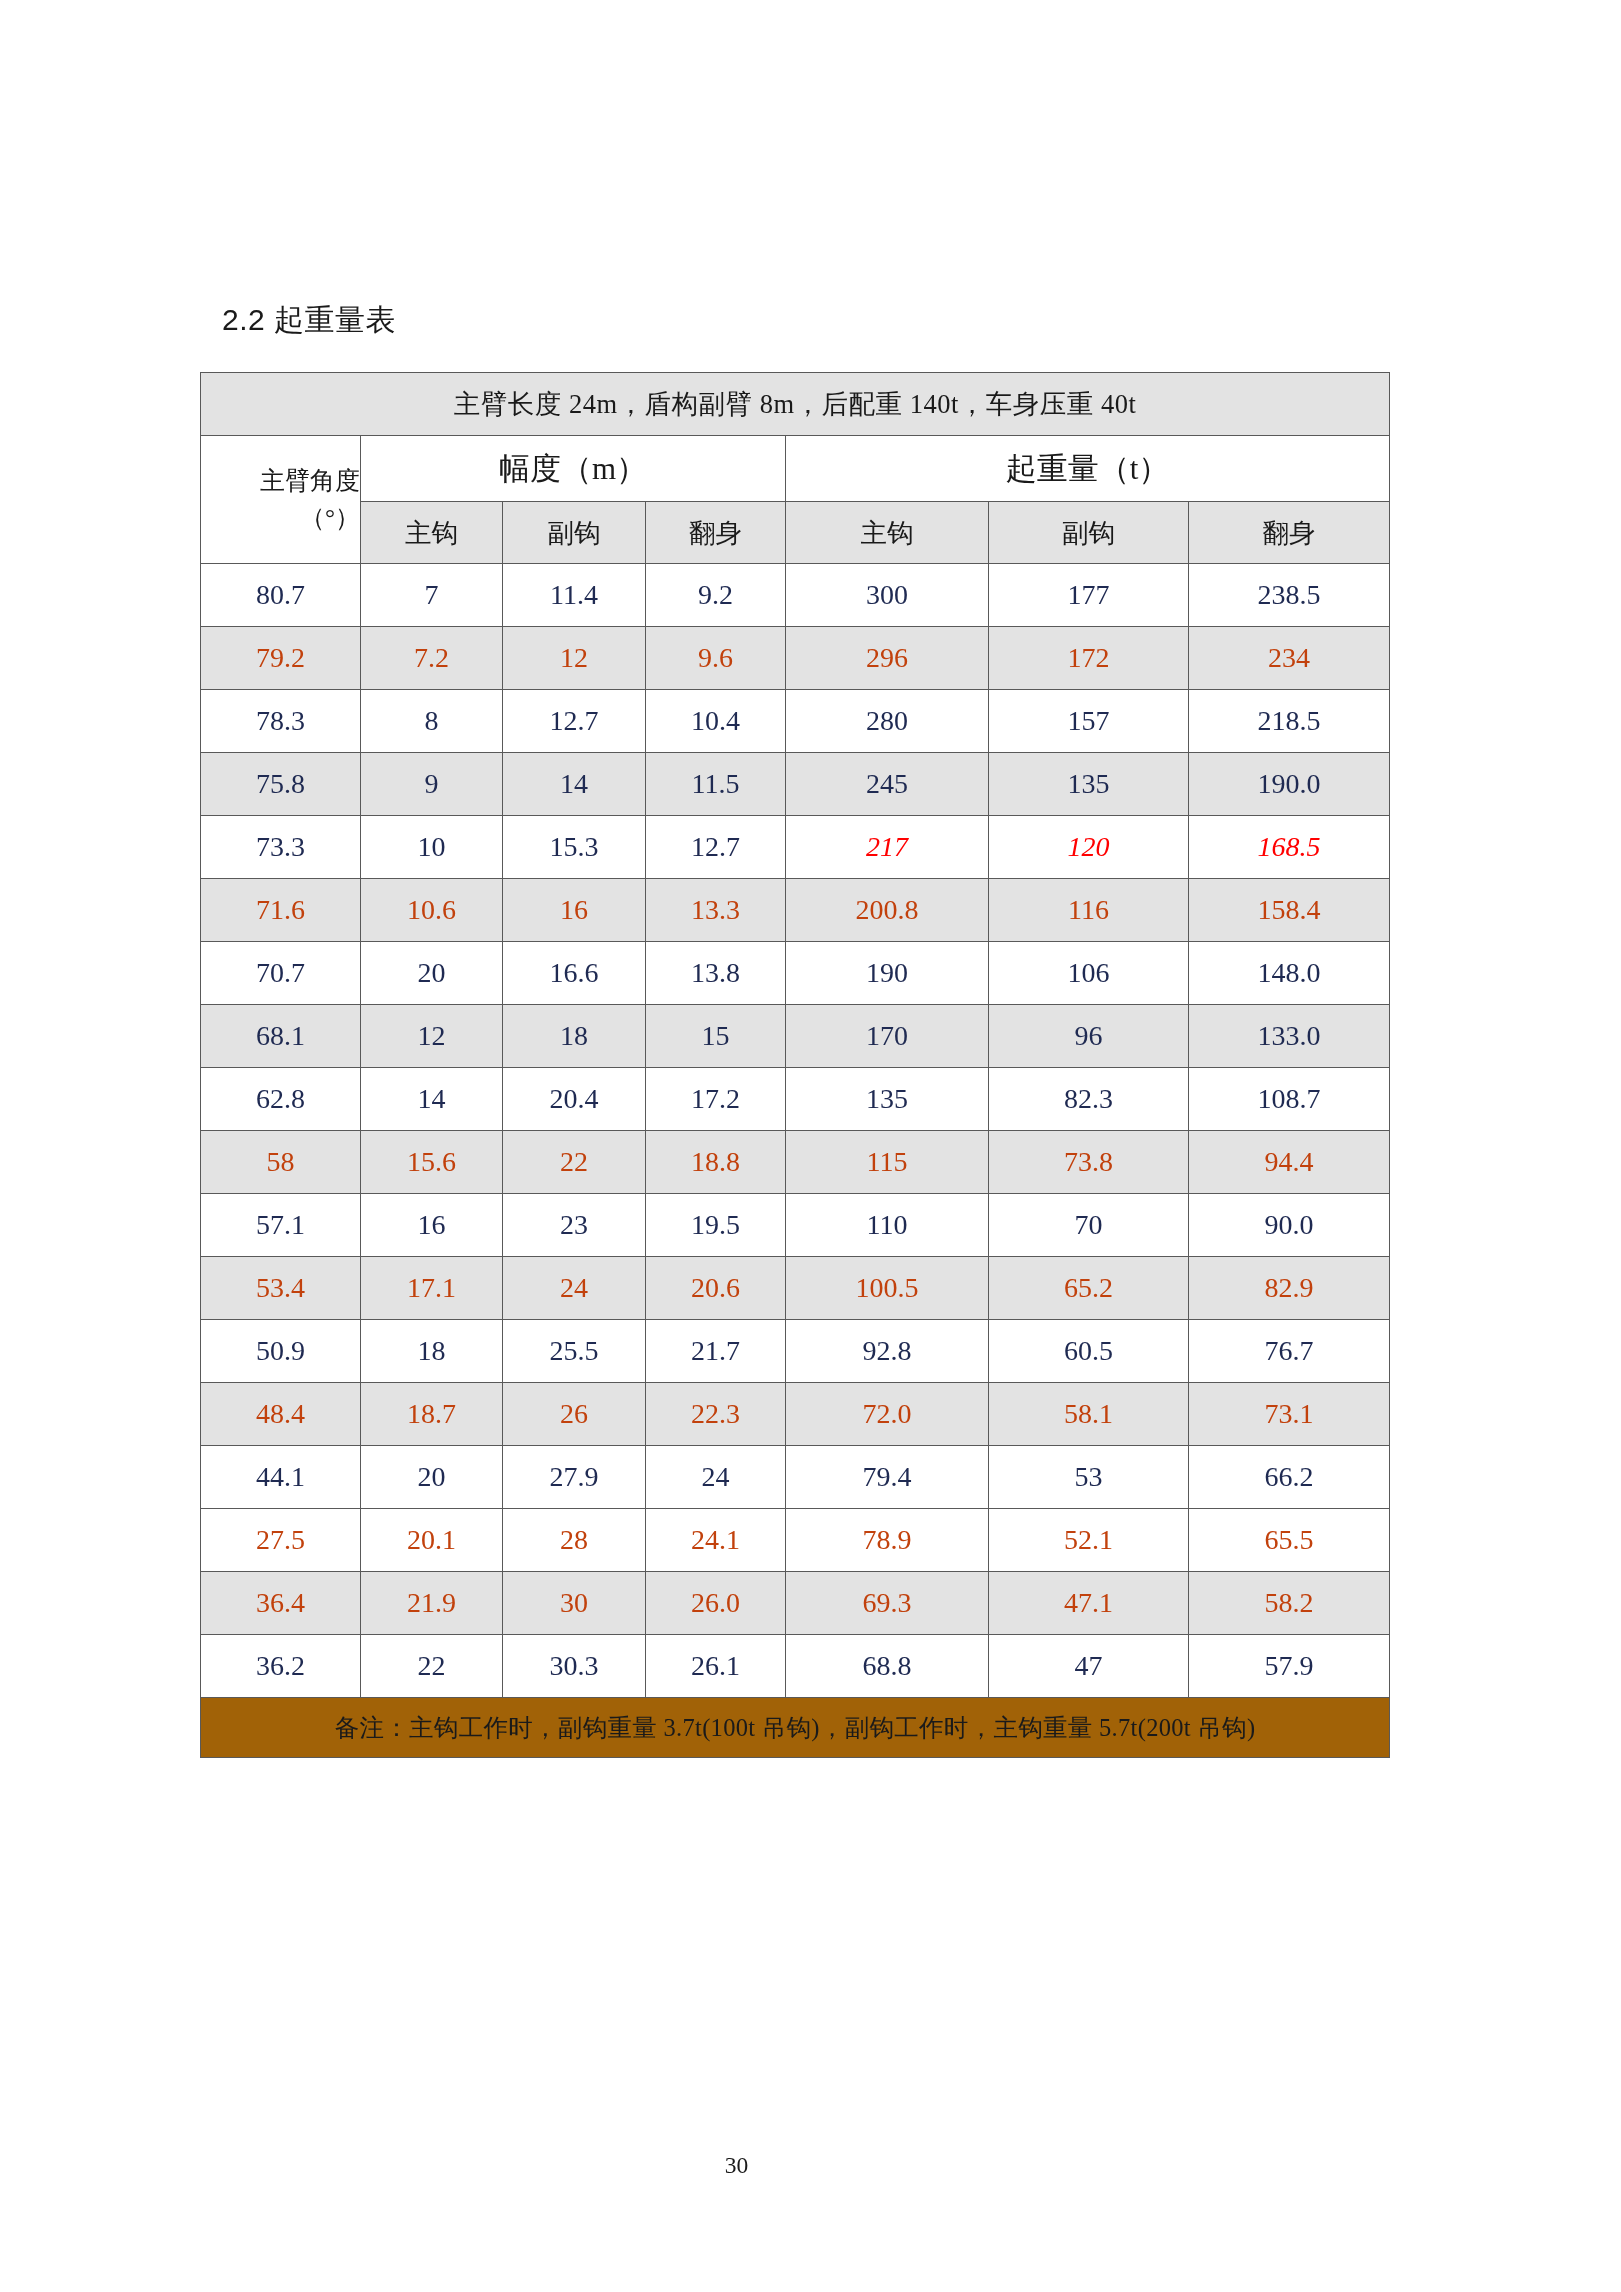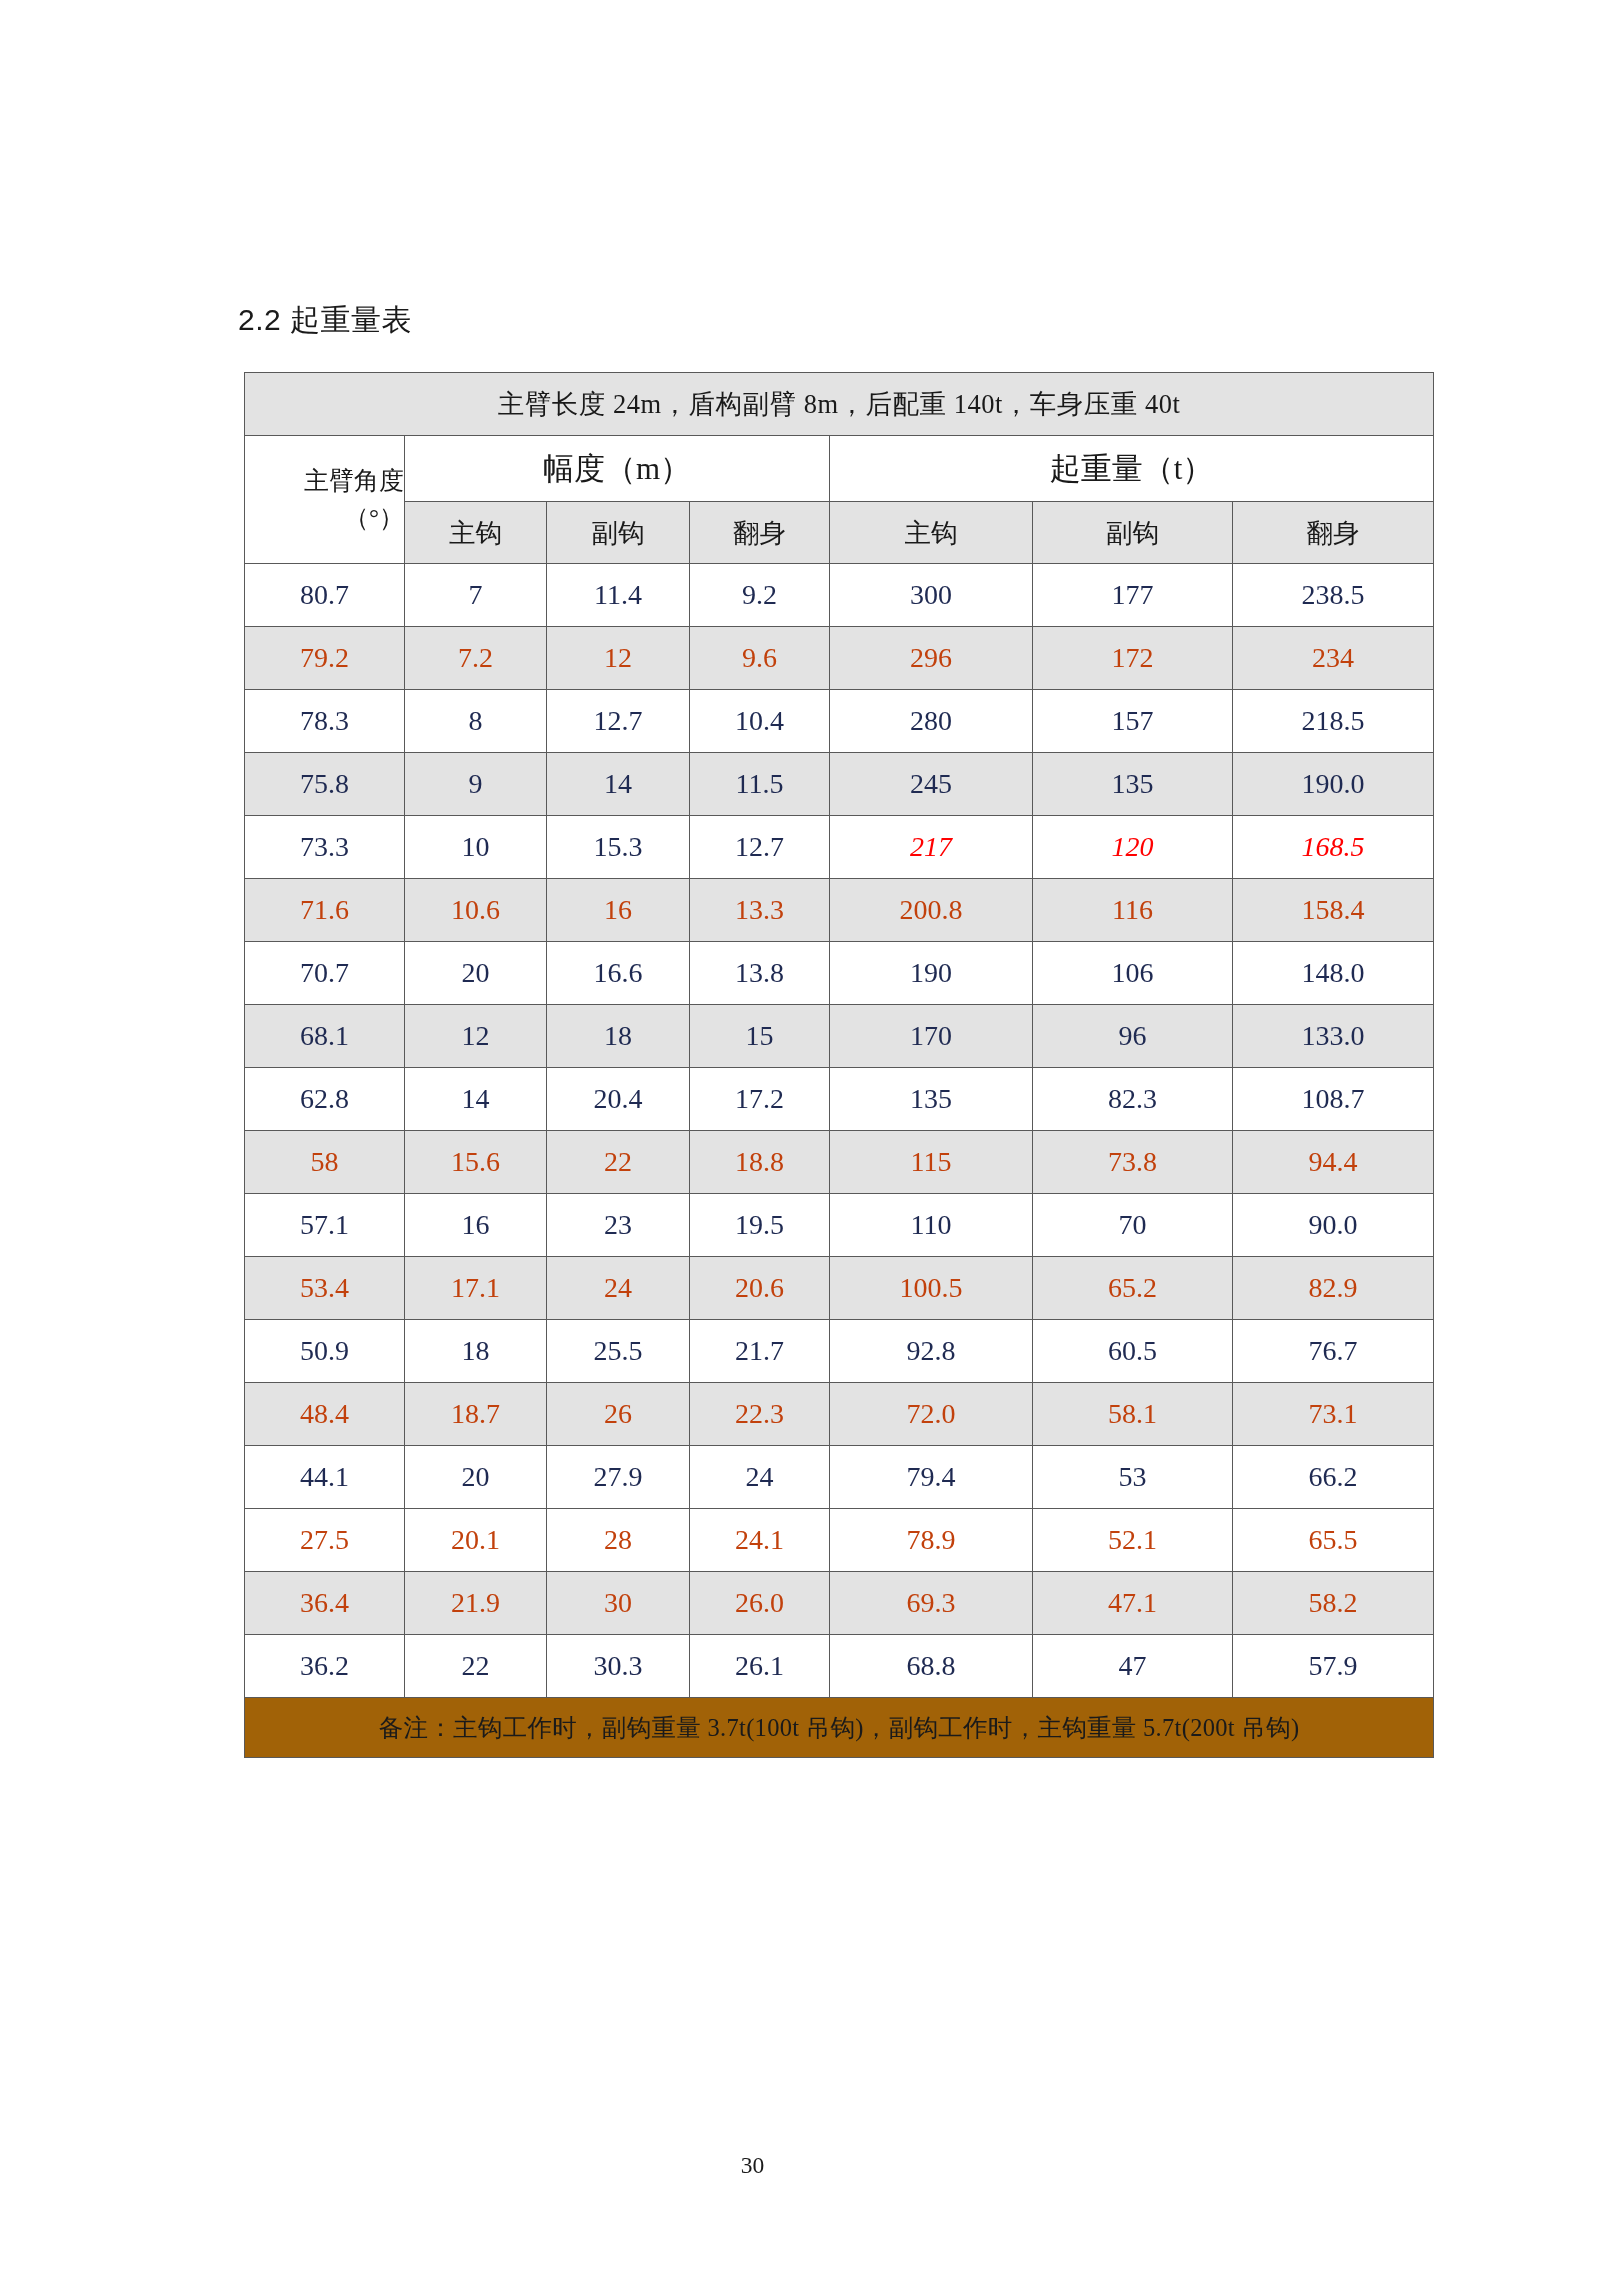--- a/index.html
+++ b/index.html
@@ -4,34 +4,34 @@
 <style>
   html, body { margin:0; padding:0; }
   body {
     width:1621px; height:2293px;
     background:#ffffff;
     font-family:"Liberation Serif", "DejaVu Serif", serif;
     color:#1a1a1a;
     position:relative;
     overflow:hidden;
   }
-  .page { position:relative; width:1473px; height:2293px; box-sizing:border-box;margin-left:16px; }
+  .page { position:relative; width:1473px; height:2293px; box-sizing:border-box; }
 
   .section-heading {
     position:absolute;
     left:222px; top:300px;
     font-family:"Liberation Sans", "DejaVu Sans", sans-serif;
     font-size:30px;
     font-weight:400;
     color:#1a1a1a;
     letter-spacing:0.5px;
     white-space:nowrap;
   }
 
-  .table-wrap { position:absolute; left:228px; top:372px; width:1189px; }
+  .table-wrap { position:absolute; left:200px; top:372px; width:1189px; }
 
   table.load-chart {
     width:1189px;
     border-collapse:collapse;
     table-layout:fixed;
     font-size:25.5px;
   }
   table.load-chart td, table.load-chart th {
     border:1px solid #595959;
     text-align:center;

